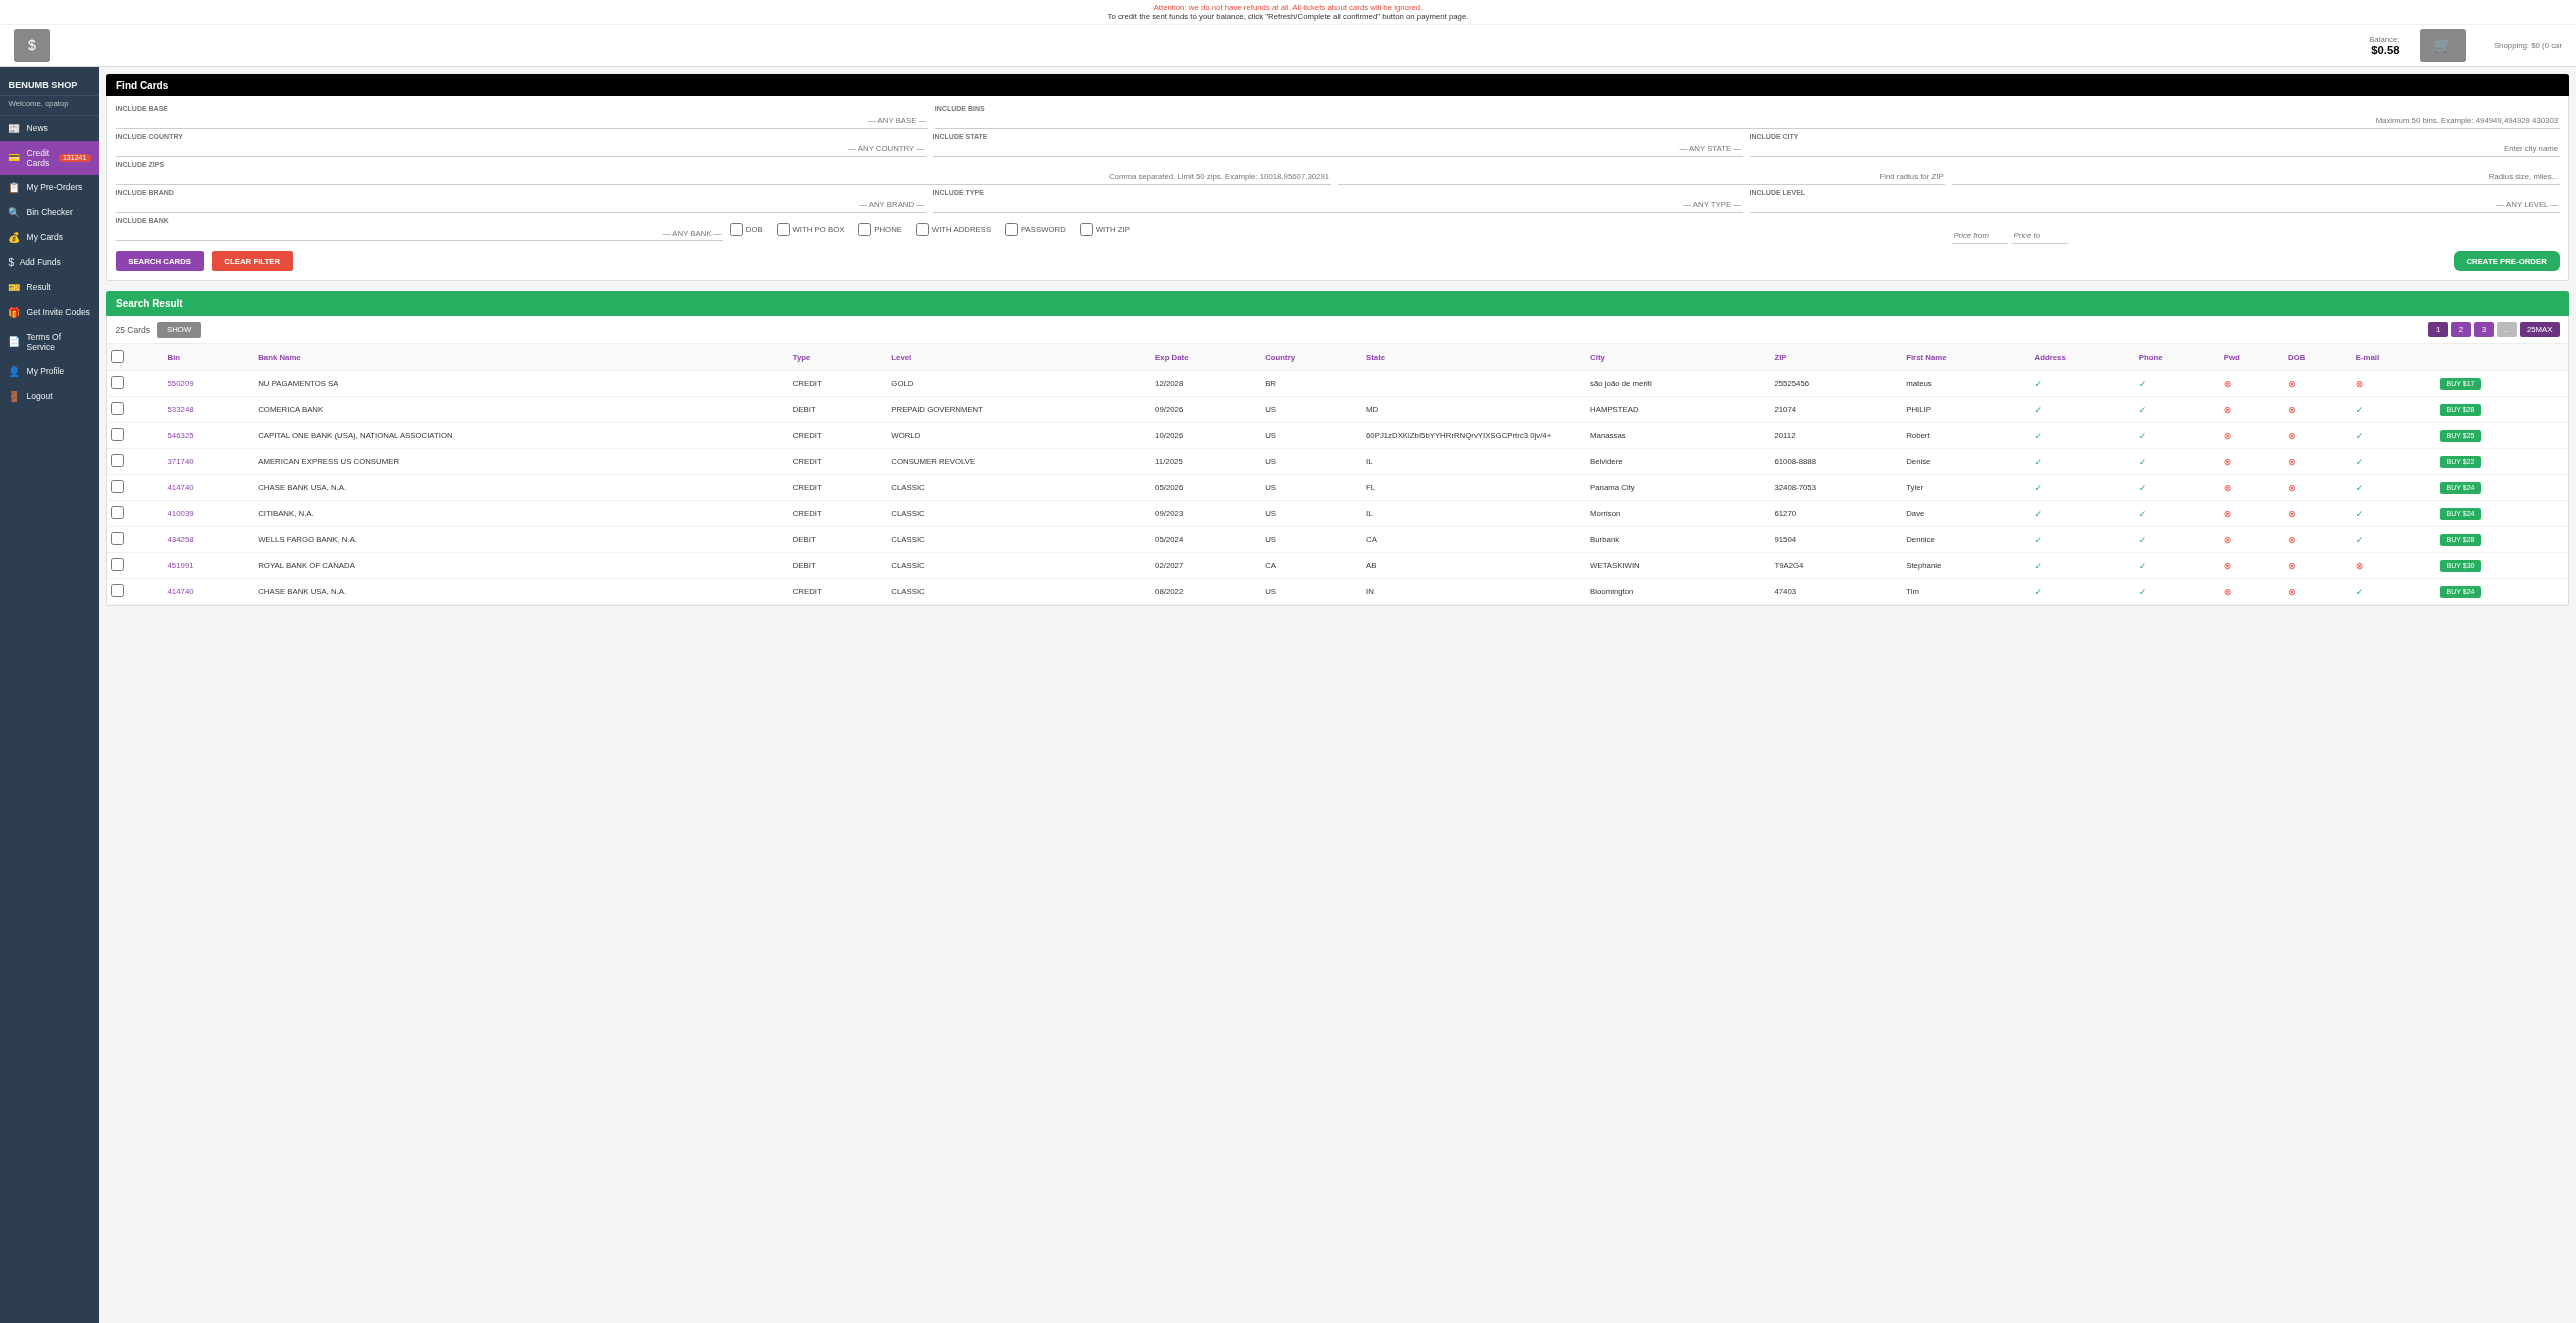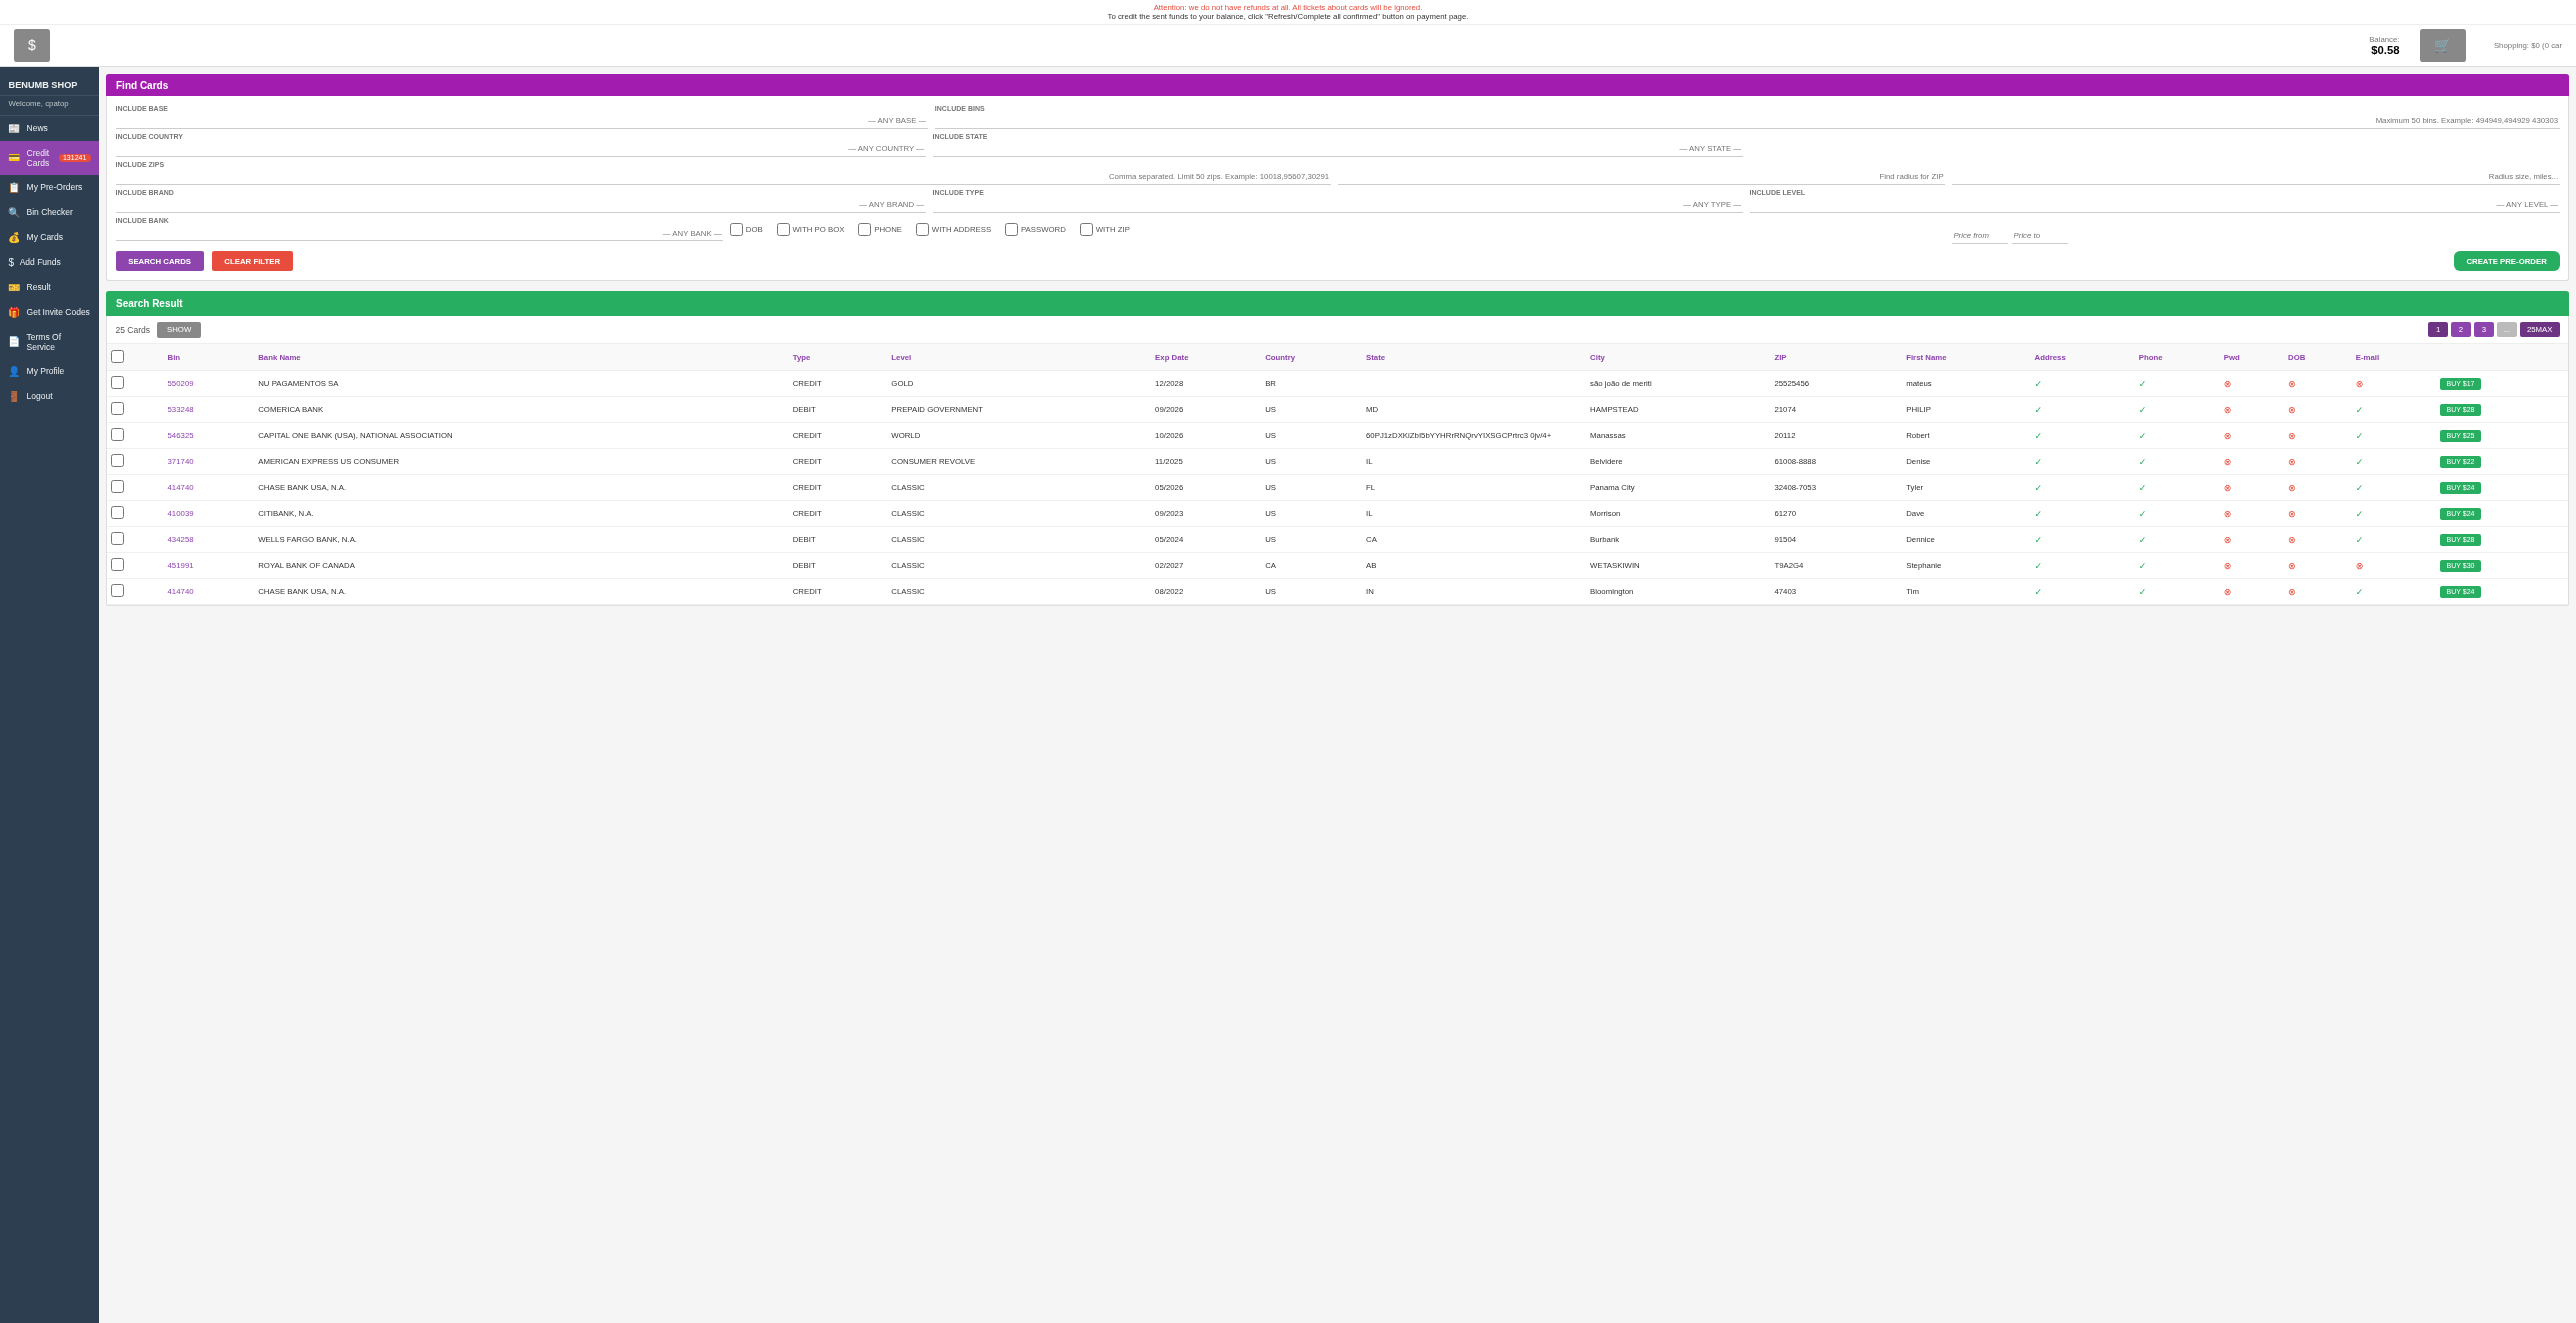--- a/index.html
+++ b/index.html
@@ -28,21 +28,21 @@
     .sidebar-welcome { padding: 2.8px 8.5px 7px; font-size: 7.8px; color: #bdc3c7; border-bottom: 0.7px solid #3d5166; }
     .sidebar-item { display: flex; align-items: center; gap: 5.6px; padding: 7px 8.5px; cursor: pointer; font-size: 8.5px; color: #ecf0f1; text-decoration: none; }
     .sidebar-item.active { background: #8e44ad; }
     .sidebar-item .s-icon { font-size: 10px; }
     .badge { background: #e74c3c; color: #fff; border-radius: 7px; padding: 0.7px 4.2px; font-size: 7px; margin-left: 2.8px; }
 
     
     .main { flex: 1; padding: 7px; overflow-x: auto; }
 
     
-    .find-cards-header { background: #a21caf; color: #fff; padding: 5.6px 10px; font-size: 10px; font-weight: bold; border-radius: 2.8px 2.8px 0 0; }
+    .find-cards-header { background: #000000; color: #fff; padding: 5.6px 10px; font-size: 10px; font-weight: bold; border-radius: 2.8px 2.8px 0 0; }
     .find-cards-body { background: #fff; border: 0.7px solid #ddd; border-top: none; padding: 8.5px; border-radius: 0 0 2.8px 2.8px; margin-bottom: 10px; }
     .filter-item { display: flex; flex-direction: column; gap: 1.4px; }
     .filter-label { font-size: 7px; color: #777; text-transform: uppercase; font-weight: bold; }
     .filter-input, .filter-select { border: none; border-bottom: 0.7px solid #ccc; padding: 2.8px 1.4px; font-size: 7.8px; width: 100%; outline: none; background: transparent; color: #555; text-align: right; }
 
     .checkboxes-row { display: flex; gap: 14px; flex-wrap: wrap; margin-top: 5.6px; margin-bottom: 5.6px; }
     .checkbox-item { display: flex; align-items: center; gap: 2.8px; font-size: 7.8px; color: #555; }
     .checkbox-item input { cursor: pointer; }
     .price-input { border: none; border-bottom: 0.7px solid #ccc; padding: 2.8px 1.4px; font-size: 7.8px; width: 56px; outline: none; background: transparent; color: #555; font-style: italic; }
 
@@ -183,20 +183,24 @@
 
         <div style="display:grid; grid-template-columns: 1fr 1fr 1fr; gap: 7px; margin-bottom:4.2px;">
           <div class="filter-item">
             <label class="filter-label">INCLUDE COUNTRY</label>
             <input class="filter-input" type="text" placeholder="— ANY COUNTRY —" style="">
           </div>
           <div class="filter-item">
             <label class="filter-label">INCLUDE STATE</label>
             <input class="filter-input" type="text" placeholder="— ANY STATE —" style="">
           </div>
+          <div class="filter-item">
+            <label class="filter-label">INCLUDE CITY</label>
+            <input class="filter-input" type="text" placeholder="Enter city name" style="">
+          </div>
         </div>
 
         <div style="display:grid; grid-template-columns: 2fr 1fr 1fr; gap: 7px; margin-bottom:4.2px;">
           <div class="filter-item">
             <label class="filter-label">INCLUDE ZIPS</label>
             <input class="filter-input" type="text" placeholder="Comma separated. Limit 50 zips. Example: 10018,95607,30291" style="">
           </div>
           <div class="filter-item">
             <label class="filter-label">&nbsp;</label>
             <input class="filter-input" type="text" placeholder="Find radius for ZIP" style="">

